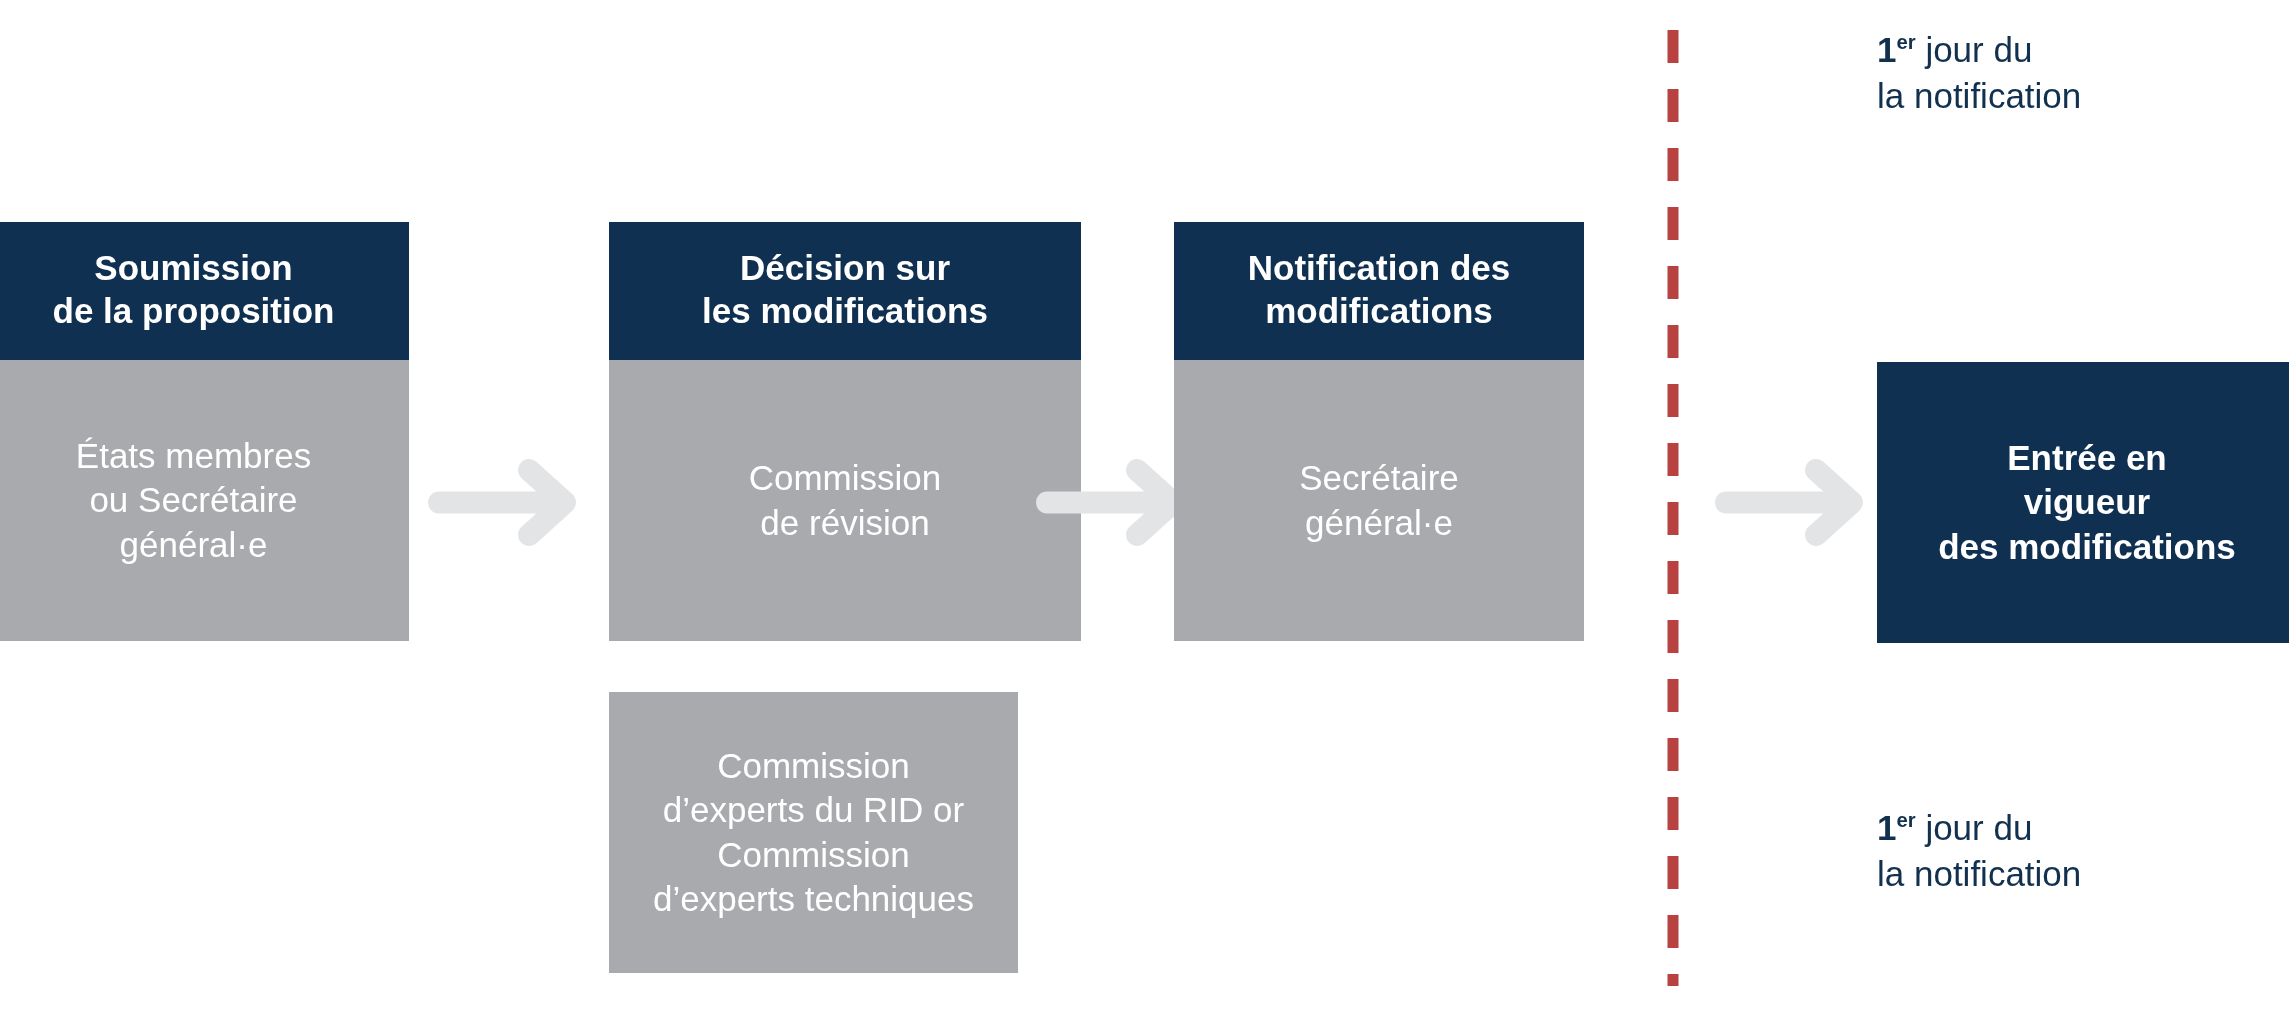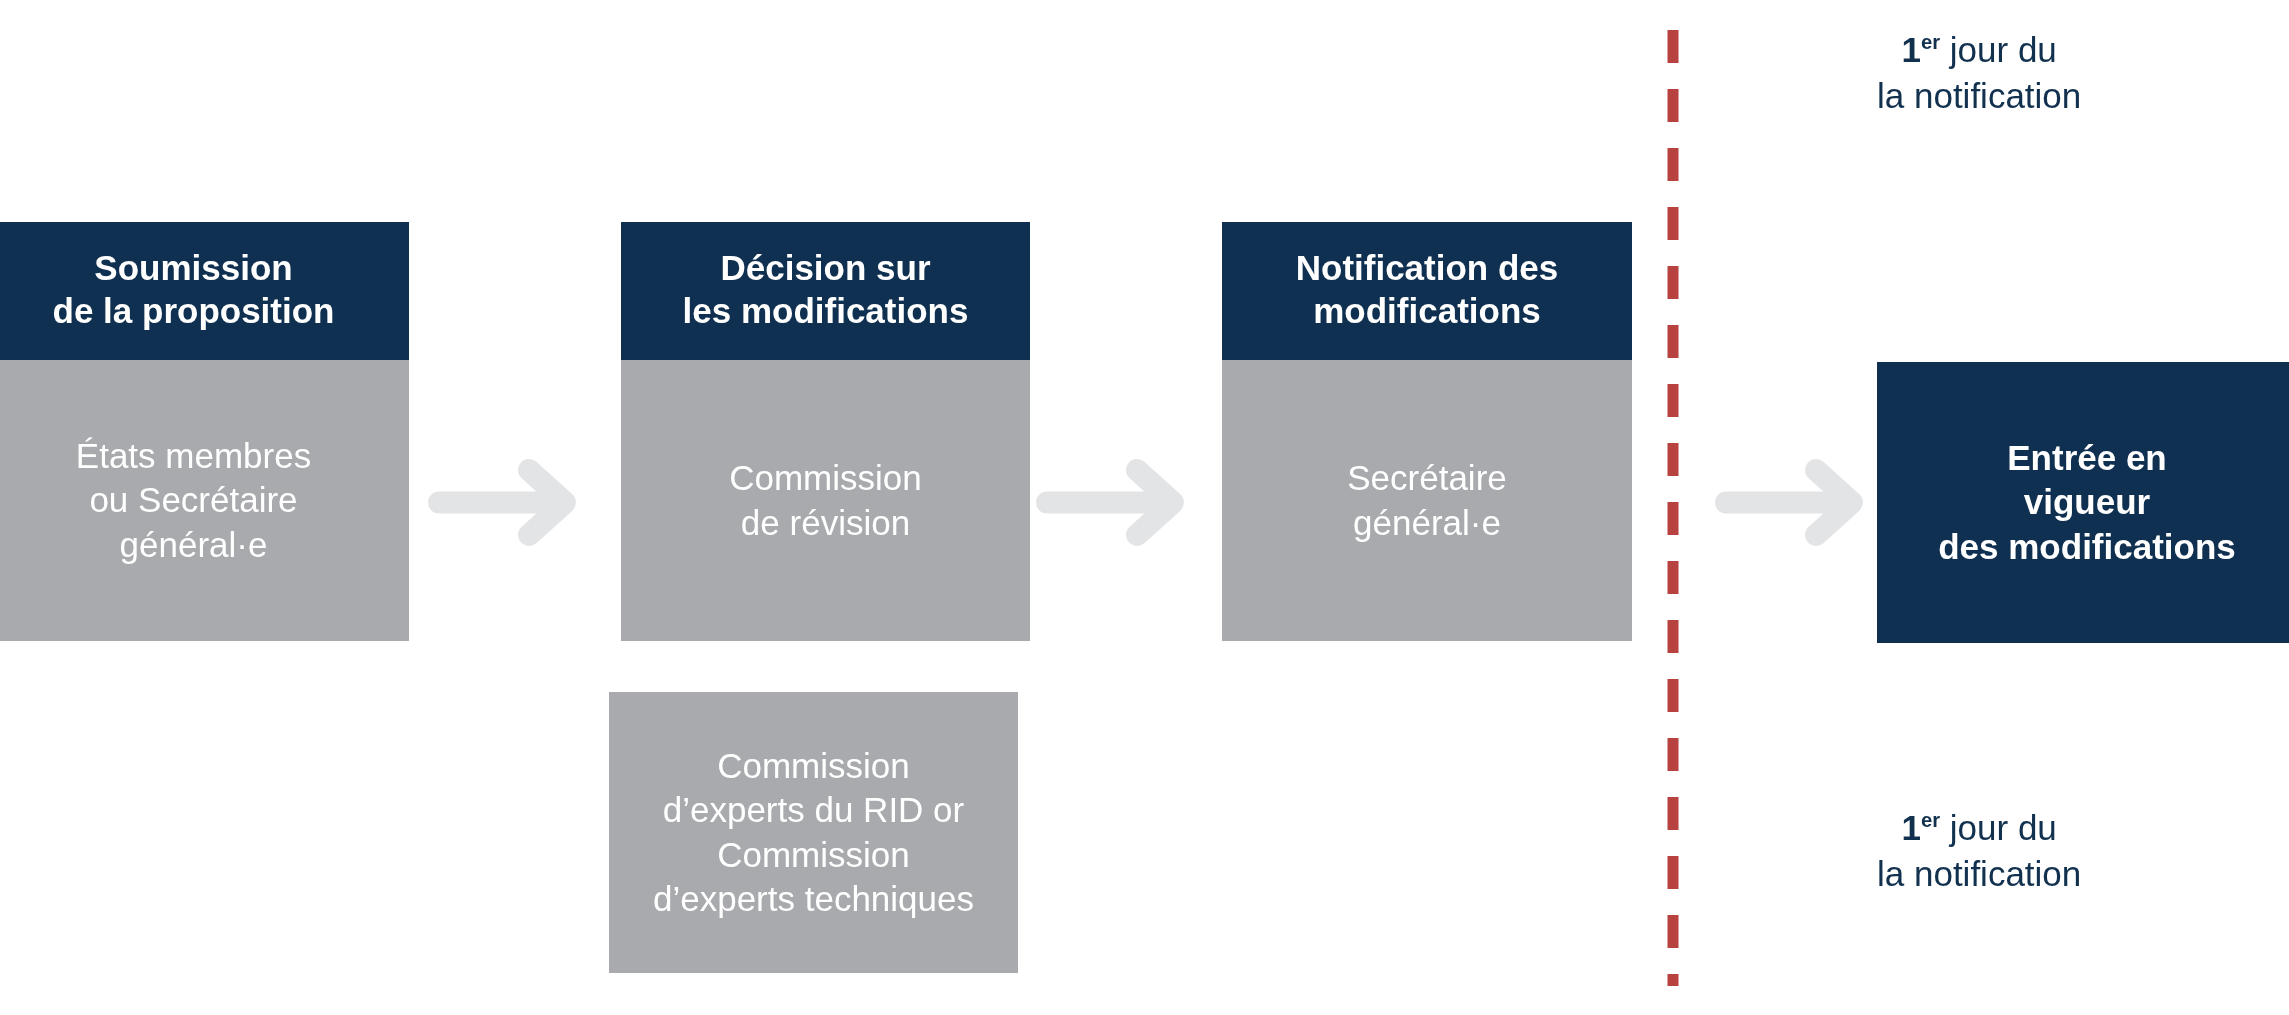--- a/index.html
+++ b/index.html
@@ -100,21 +100,21 @@
     position: absolute;
   }
   .divider svg { display: block; }
 
   
   .annotation {
     position: absolute;
     color: #12314F;
     font-size: 35px;
     line-height: 1.30;
-    text-align: center;
+    text-align: left;
     white-space: nowrap;
   }
   .annotation .ord {
     font-weight: bold;
   }
   .annotation sup {
     font-size: 0.58em;
     font-weight: bold;
     vertical-align: super;
     line-height: 0;
@@ -136,42 +136,42 @@
 
   <div class="arrow" style="left:425px; top:455px; width:165px; height:95px;">
     <svg width="165" height="95" viewBox="0 0 165 95">
       <g stroke="#E3E4E6" stroke-width="22" fill="none" stroke-linecap="round" stroke-linejoin="round">
         <line x1="14" y1="47.5" x2="134" y2="47.5"></line>
         <polyline points="104,15 140,47.5 104,80"></polyline>
       </g>
     </svg>
   </div>
 
-  <div class="proc-box" style="left:609px; top:222px; width:409px; height:419px;margin-left:12px;">
+  <div class="proc-box" style="left:609px; top:222px; width:472px; height:419px;">
     <div class="box-header" style="height:138px;">Décision sur
 les modifications</div>
     <div class="box-body">Commission
 de révision</div>
   </div>
 
   <div class="sub-box" style="left:609px; top:692px; width:409px; height:281px;">Commission
 d’experts du RID or
 Commission
 d’experts techniques</div>
 
   <div class="arrow" style="left:1033px; top:455px; width:165px; height:95px;">
     <svg width="165" height="95" viewBox="0 0 165 95">
       <g stroke="#E3E4E6" stroke-width="22" fill="none" stroke-linecap="round" stroke-linejoin="round">
         <line x1="14" y1="47.5" x2="134" y2="47.5"></line>
         <polyline points="104,15 140,47.5 104,80"></polyline>
       </g>
     </svg>
   </div>
 
-  <div class="proc-box" style="left:1222px; top:222px; width:410px; height:419px;">
+  <div class="proc-box" style="left:1174px; top:222px; width:410px; height:419px;">
     <div class="box-header" style="height:138px;">Notification des
 modifications</div>
     <div class="box-body">Secrétaire
 général·e</div>
   </div>
 
   <div class="divider" style="left:1666px; top:28px; width:14px; height:960px;">
     <svg width="14" height="960" viewBox="0 0 14 960">
       <line x1="7" y1="2" x2="7" y2="958" stroke="#B8423F" stroke-width="11" stroke-dasharray="33 26"></line>
     </svg>

